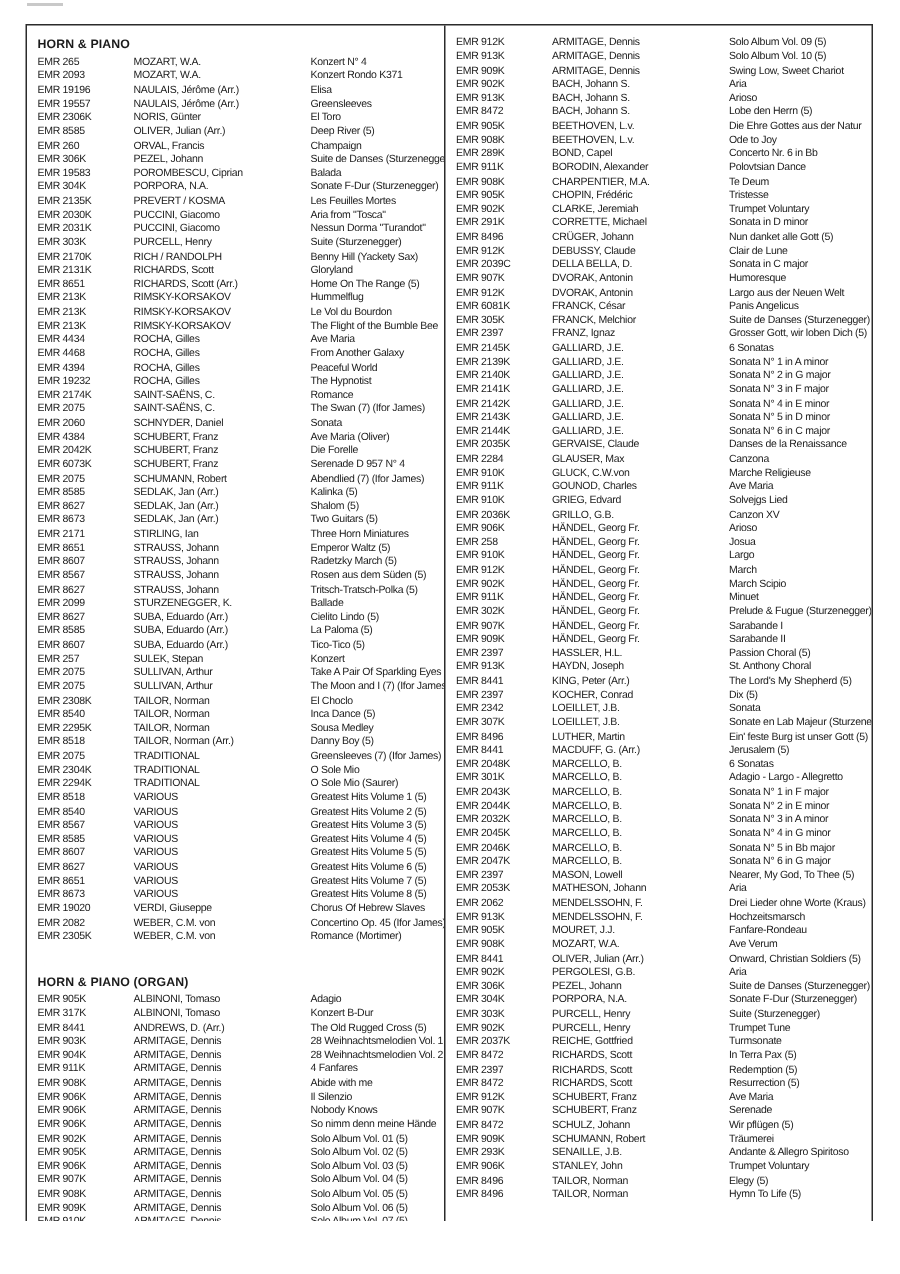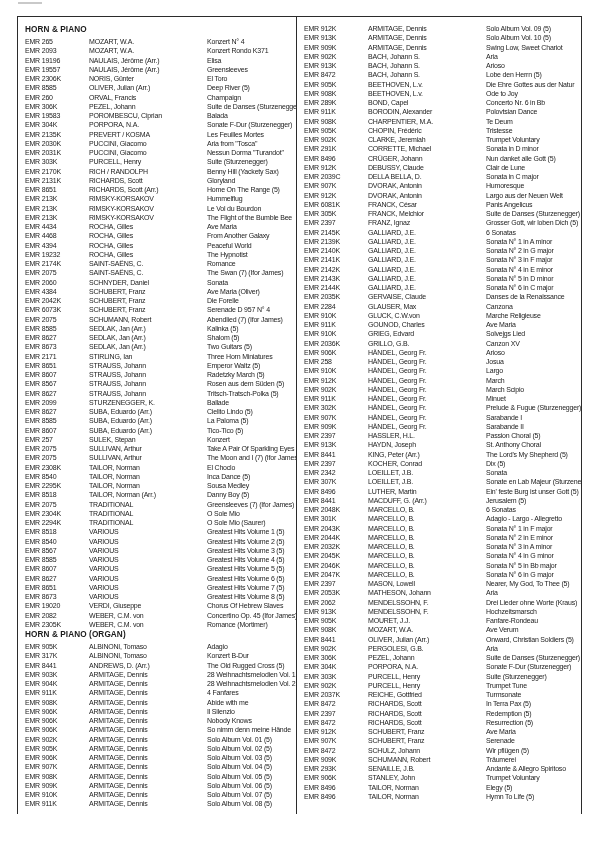--- a/index.html
+++ b/index.html
@@ -37,21 +37,21 @@
     overflow: hidden;
   }
   .col-left {
     width: 279px;
     border-right: 1px solid #2b2b2b;
   }
   .col-right {
     flex: 1;
   }
   .section { margin: 0 0 0 0; }
-  .section + .section { margin-top: 0; }
+  .section + .section { margin-top: 20px; }
   .sec-header {
     font-size: 8.2px;
     font-weight: bold;
     line-height: 11px;
     margin-bottom: 2px;
     letter-spacing: 0.1px;
     white-space: nowrap;
   }
   .sec-header.cont {
     font-size: 7.2px;

